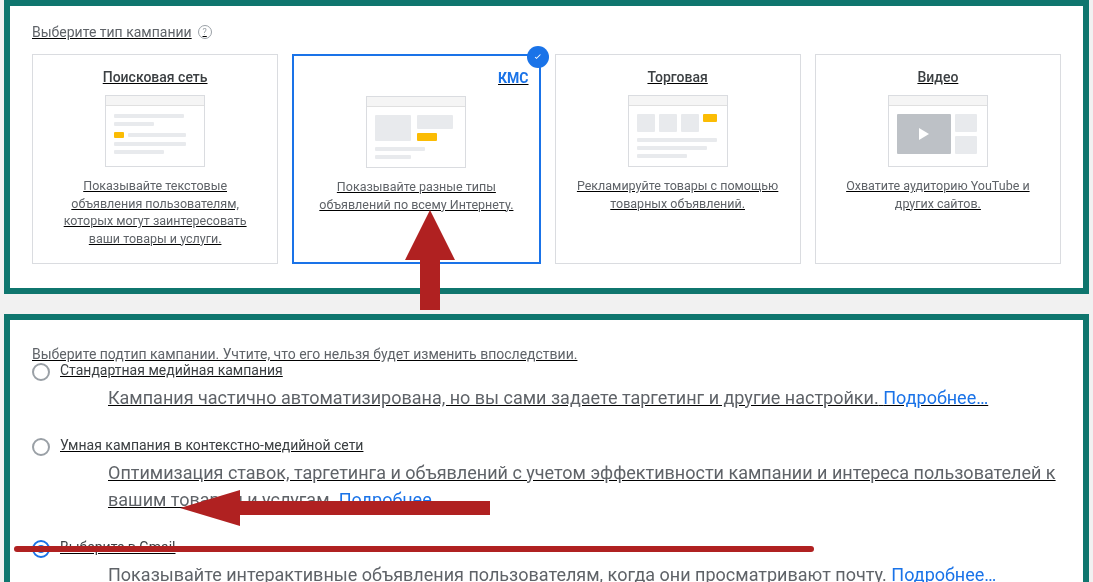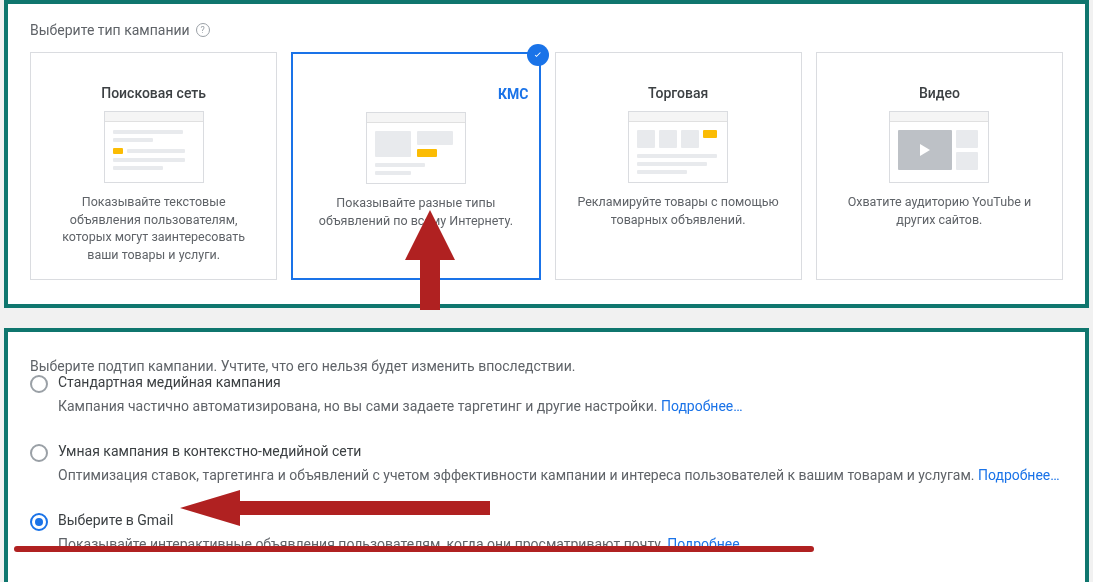--- a/index.html
+++ b/index.html
@@ -6,21 +6,22 @@
     body {
       font-family: Roboto, Arial, sans-serif;
       background: #f1f1f1;
       width: 1093px;
       height: 582px;
       overflow: hidden;
       position: relative;
     }
     .panel {
       background: #fff;
-      border: 4px solid #0f766e;
+      border: 6px solid #0f766e;
+      text-decoration: underline;
     }
     .panel-top {
       margin: 0 4px;
       padding: 18px 22px 24px 22px;
     }
     .panel-bottom {
       margin: 20px 4px 0 4px;
       padding: 26px 22px 50px 22px;
       border-bottom: none;
     }
@@ -45,21 +46,21 @@
       color: #9aa0a6;
       cursor: pointer;
     }
     .type-row {
       display: flex;
       gap: 14px;
     }
     .type-card {
       flex: 1;
       border: 1px solid #dadce0;
-      padding: 32px 10px 16px 10px;
+      padding: 14px 10px 16px 10px;
       text-align: center;
       cursor: pointer;
       position: relative;
       background: #fff;
     }
     .type-card.selected {
       border: 2px solid #1a73e8;
     }
     .card-title {
       font-size: 14px;
@@ -142,23 +143,24 @@
       background: #1a73e8;
       border-radius: 50%;
     }
     .subtype-texts { flex: 1; }
     .subtype-title {
       font-size: 14px;
       color: #3c4043;
       margin-bottom: 6px;
     }
     .subtype-desc {
-      font-size: 14px;
+      font-size: 18px;
       color: #5f6368;
       line-height: 1.5;
+      margin-left: 48px;
     }
     .learn-more {
       color: #1a73e8;
       cursor: pointer;
     }
     
     .arrow-svg {
       position: absolute;
       pointer-events: none;
     }

